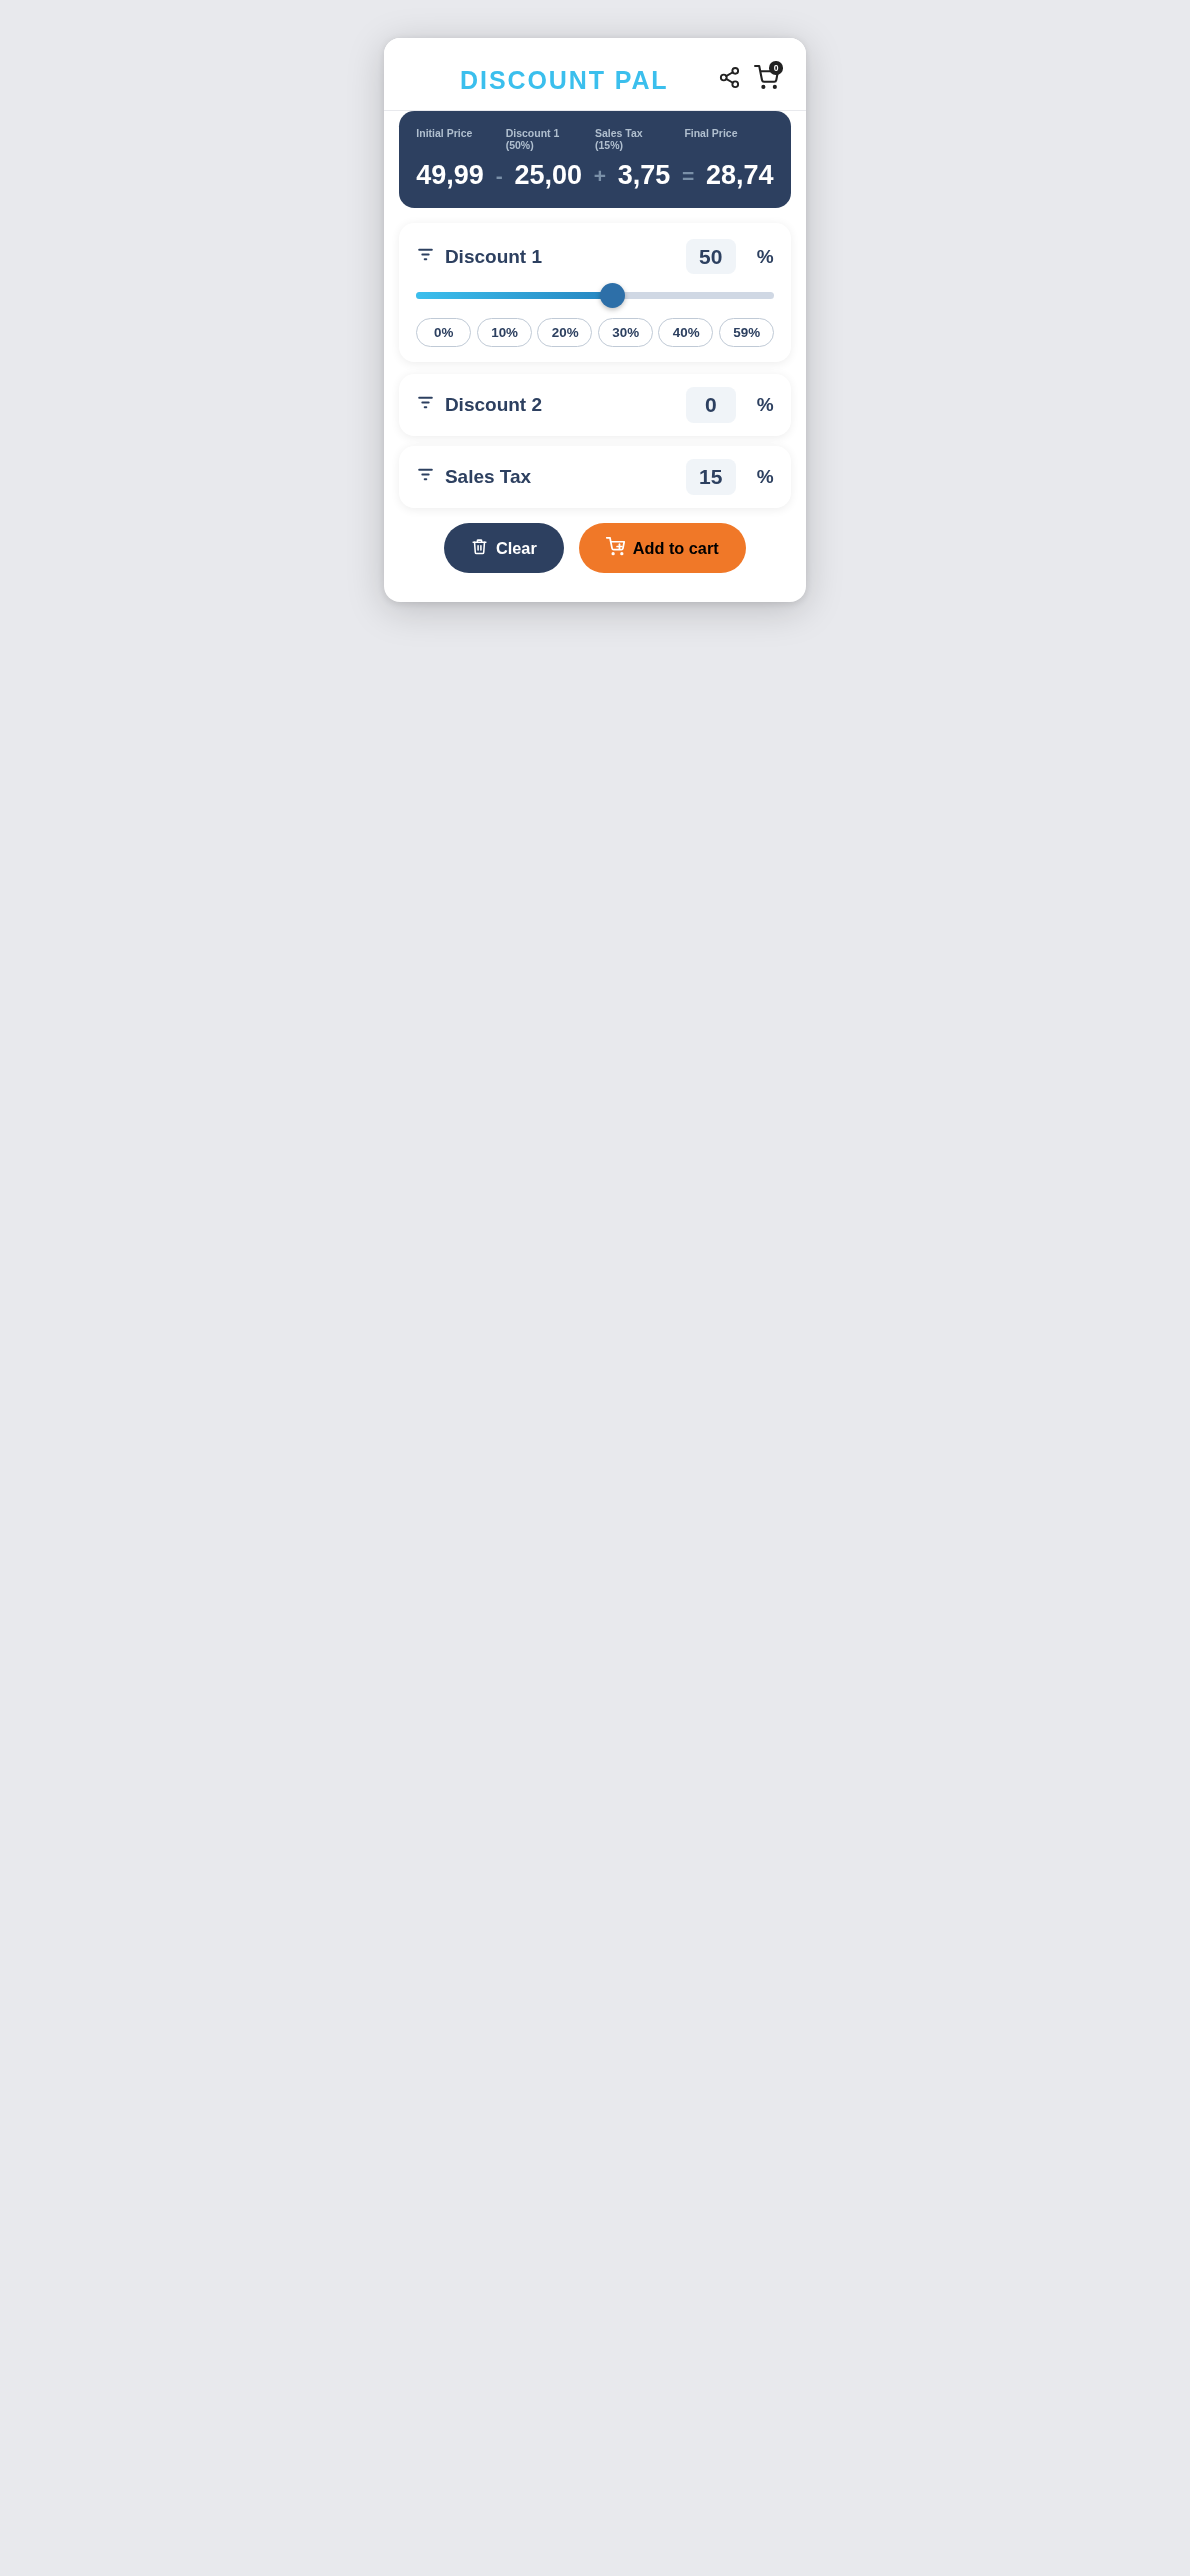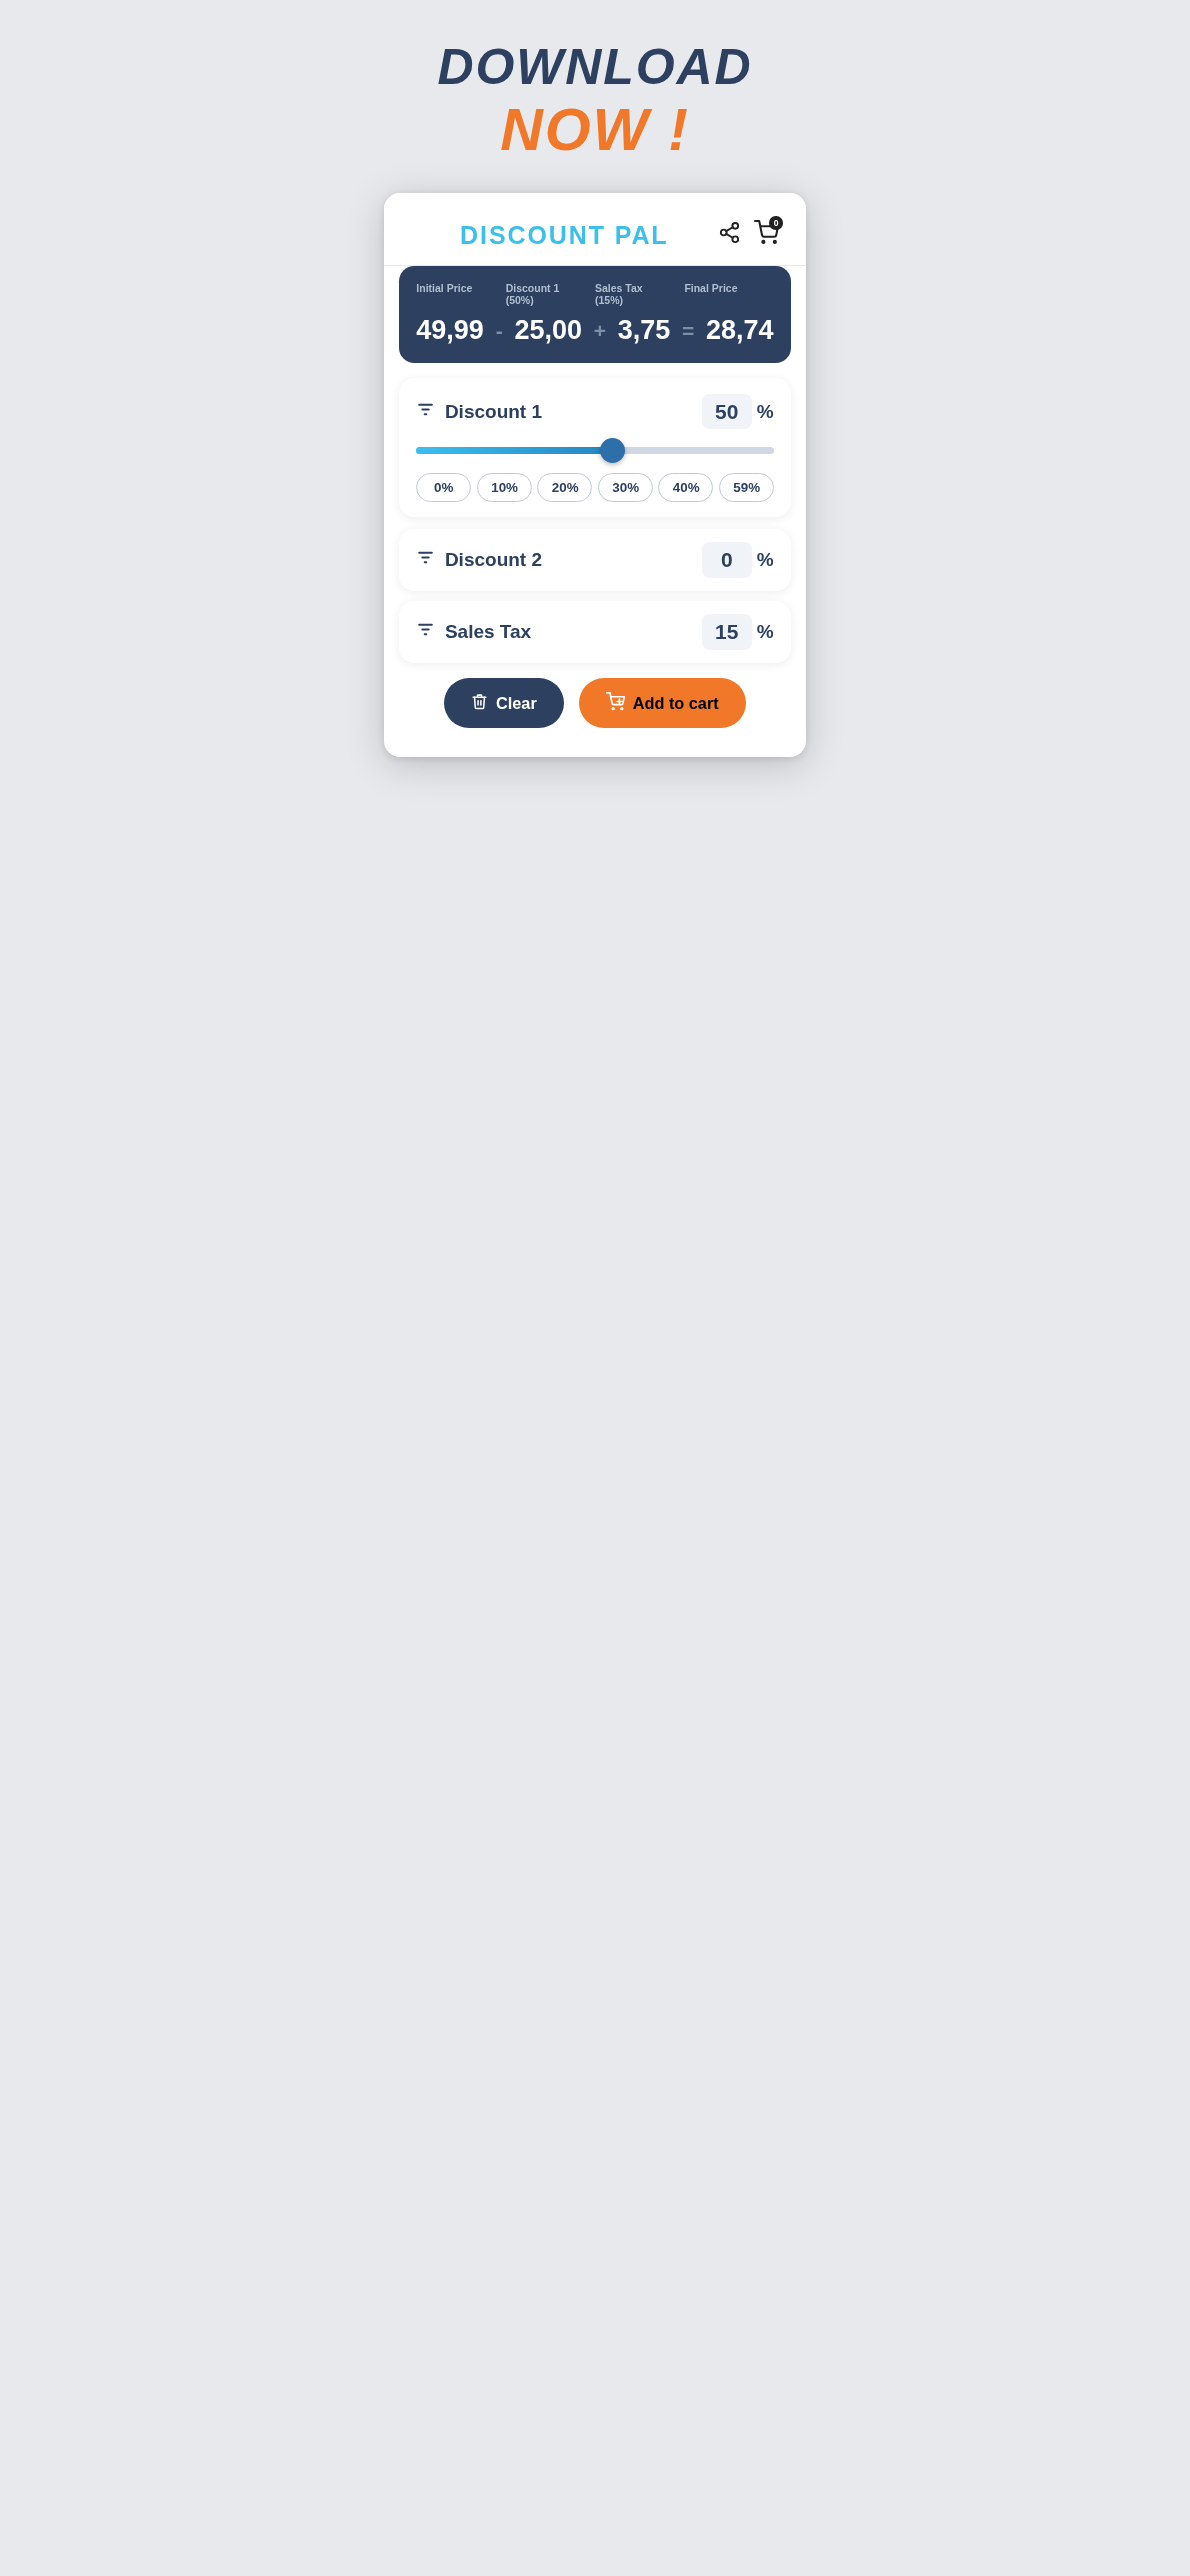--- a/index.html
+++ b/index.html
@@ -164,21 +164,21 @@
 
     .section-label {
       font-size: 19px;
       font-weight: 800;
       color: #2d4060;
     }
 
     .value-box {
       display: flex;
       align-items: center;
-      gap: 5px;
+      gap: 21px;
     }
 
     .value-number {
       background: #f0f4f8;
       border-radius: 7.7px;
       padding: 5.8px 13.4px;
       font-size: 21px;
       font-weight: 800;
       color: #2d4060;
       min-width: 50px;
@@ -297,24 +297,20 @@
 
     .section-card-slim .section-header {
       margin-bottom: 0;
     }
   </style>
 </head>
 <body>
 
 <div class="page-wrapper">
 
-  <div class="hero-title">
-    <div class="line1">DOWNLOAD</div>
-    <div class="line2">NOW !</div>
-  </div>
 
   <div class="phone-frame">
 
     <div class="app-header">
       <span class="app-title">DISCOUNT PAL</span>
       <div class="header-icons">
         <span class="header-icon">
           
           <svg width="23" height="23" viewBox="0 0 24 24" fill="none" stroke="#222" stroke-width="2" stroke-linecap="round" stroke-linejoin="round">
             <circle cx="18" cy="5" r="3"></circle>

